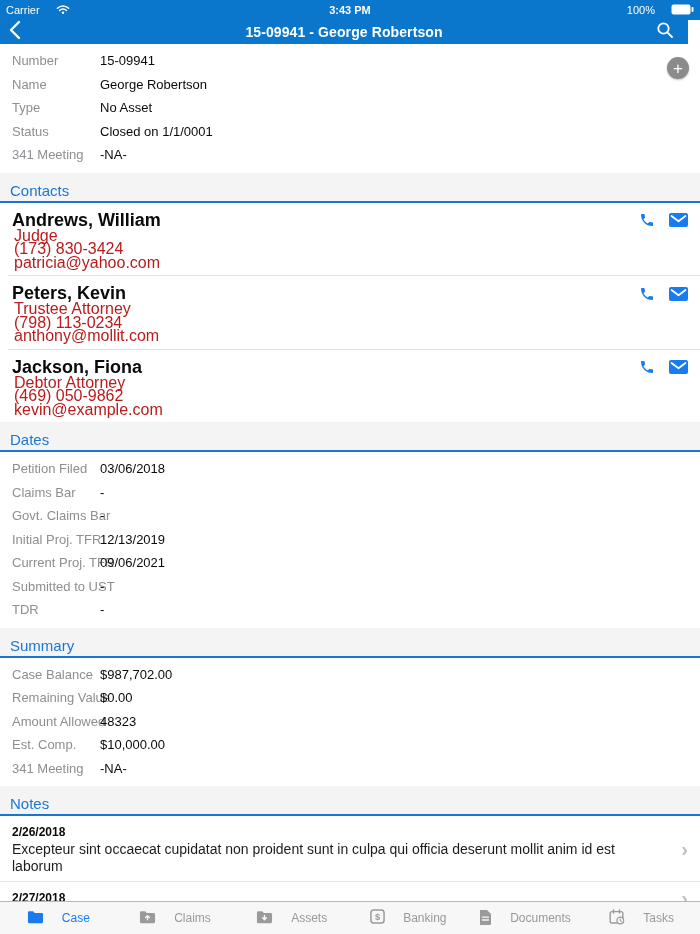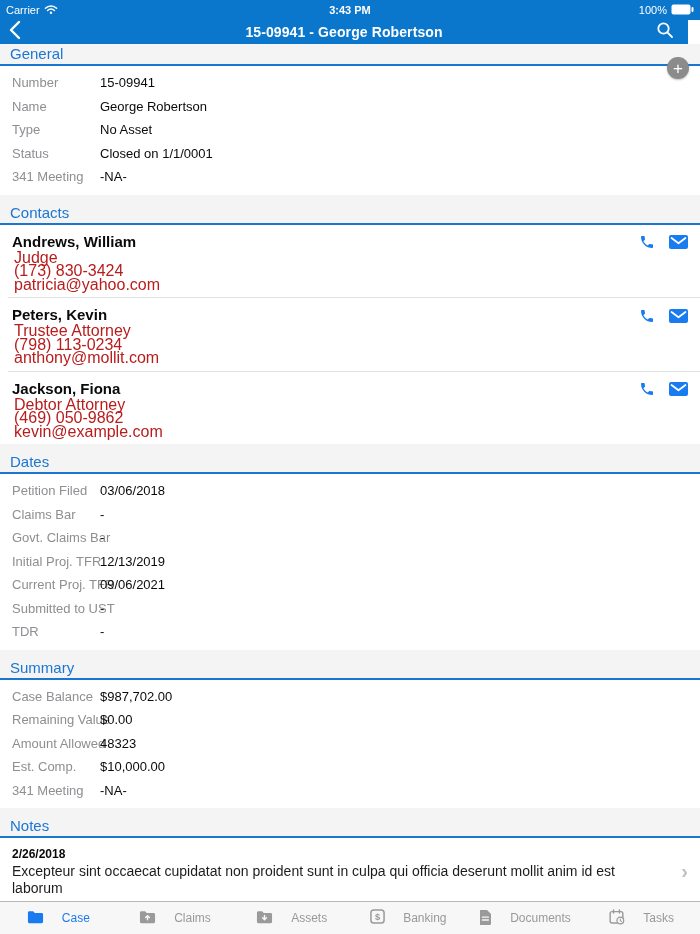--- a/index.html
+++ b/index.html
@@ -4,21 +4,21 @@
 <style>
   * { margin:0; padding:0; box-sizing:border-box; }
   html,body { width:700px; height:934px; overflow:hidden; background:#fff;
     font-family:"Liberation Sans", sans-serif; -webkit-font-smoothing:antialiased; }
   .app { position:relative; width:700px; height:934px; overflow:hidden; background:#fff; }
 
   
   .status-bar { position:absolute; top:0; left:0; right:0; height:20px; background:#0b77cc;
     display:flex; align-items:center; justify-content:space-between; padding:0 6px;
     color:#fff; font-size:11px; z-index:30; }
-  .status-left, .status-right { display:flex; align-items:center; gap:4px; width:120px; }
+  .status-left, .status-right { display:flex; align-items:center; gap:16px; width:120px; }
   .status-right { justify-content:flex-end; }
   .status-center { font-weight:bold; }
 
   
   .nav-bar { position:absolute; top:20px; left:0; right:12px; height:24px; background:#0b77cc;
     display:flex; align-items:center; z-index:30; }
   .nav-title { position:absolute; left:0; right:0; text-align:center; color:#fff;
     font-size:14px; font-weight:bold; letter-spacing:.1px; }
   .nav-back { position:absolute; left:8px; top:-3px; width:22px; height:26px; display:flex;
     align-items:center; cursor:pointer; }
@@ -31,21 +31,21 @@
     padding:10px 0 2px 10px; font-size:15px; line-height:16px; color:#1b76d3; }
   .section-header.first { padding-top:2px; }
 
   .kv-rows { padding:5px 0 6px 0; background:#fff; }
   .kv-row { position:relative; height:23.5px; font-size:13px; }
   .kv-label { position:absolute; left:12px; top:4px; color:#8e8e93; white-space:nowrap; }
   .kv-value { position:absolute; left:100px; top:4px; color:#0a0a0a; white-space:nowrap; }
 
   
   .contact-card { position:relative; padding:8px 70px 6px 12px; background:#fff; }
-  .contact-name { font-size:15px; font-weight:bold; color:#0a0a0a; line-height:18px; }
+  .contact-name { font-size:18px; font-weight:bold; color:#0a0a0a; line-height:18px; }
   .contact-line { font-size:16px; color:#b91c1c; line-height:13.5px; padding-left:2px; }
   .contact-actions { position:absolute; right:12px; top:9px; display:flex; gap:13px; align-items:center; }
   .icon-btn { width:19px; height:17px; cursor:pointer; display:flex; align-items:center; justify-content:center; }
   .divider { height:1px; background:#e2e2e2; margin-left:8px; }
 
   
   .note-row { position:relative; padding:7px 34px 6px 12px; background:#fff; cursor:pointer; }
   .note-date { font-size:12px; font-weight:bold; color:#0a0a0a; line-height:18px; }
   .note-text { font-size:14px; color:#1c1c1e; line-height:17px; }
   .note-chevron { position:absolute; right:12px; top:50%; margin-top:-11px; color:#c0c0c4;
@@ -104,21 +104,20 @@
           <circle cx="7.5" cy="7.5" r="5.2" stroke="#fff" stroke-width="1.8" fill="none"></circle>
           <line x1="11.6" y1="11.6" x2="16" y2="16" stroke="#fff" stroke-width="1.8" stroke-linecap="round"></line>
         </svg>
     </div>
   </div>
 
   <div class="fab">+</div>
 
   <div class="content">
 
-    <div class="section-header first">General</div>
     <div class="kv-rows">
       <div class="kv-row">
           <span class="kv-label">Number</span>
           <span class="kv-value">15-09941</span>
         </div>
       <div class="kv-row">
           <span class="kv-label">Name</span>
           <span class="kv-value">George Robertson</span>
         </div>
       <div class="kv-row">

